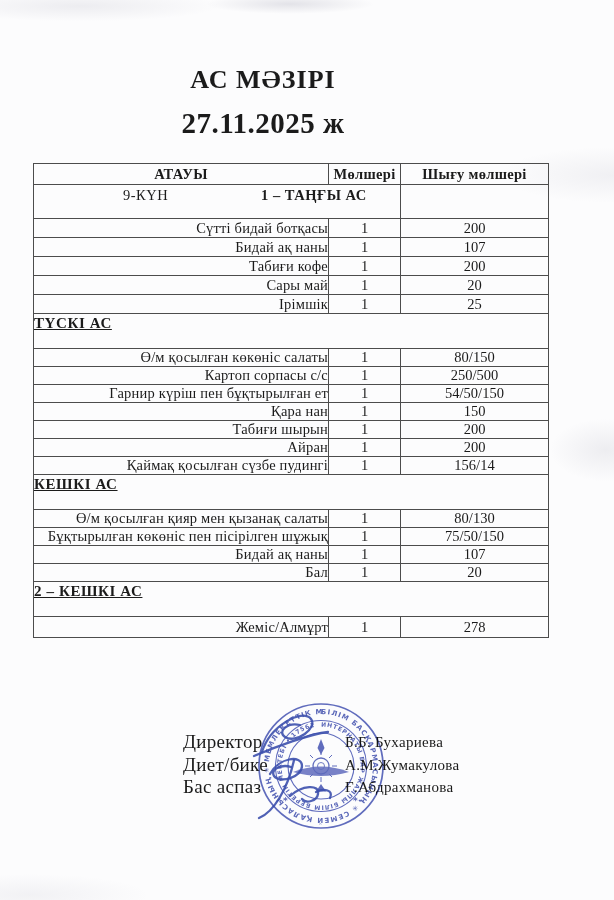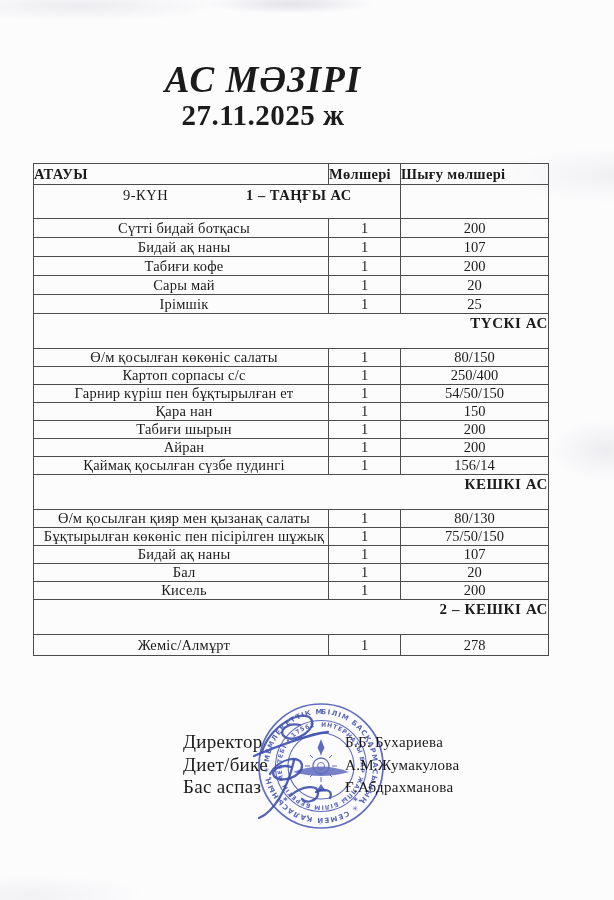--- a/index.html
+++ b/index.html
@@ -13,46 +13,46 @@
     color:#1b1b1b;
     background-image:
       radial-gradient(120px 14px at 290px 4px, rgba(125,125,148,0.20), transparent 70%),
       radial-gradient(160px 40px at 612px 175px, rgba(135,135,155,0.10), transparent 70%),
       radial-gradient(80px 45px at 606px 450px, rgba(135,135,155,0.13), transparent 70%),
       radial-gradient(170px 30px at 30px 895px, rgba(135,135,155,0.09), transparent 70%),
       radial-gradient(200px 22px at 80px 6px, rgba(125,125,148,0.12), transparent 70%);
     background-color:#fcfcfd;
   }
   .title-block{position:absolute;top:64px;left:80px;width:366px;text-align:center;}
-  .doc-title{font-size:37px;font-weight:bold;letter-spacing:1px;line-height:32px;font-style:italic;}
-  .doc-date{font-size:29px;font-weight:bold;letter-spacing:0.5px;line-height:30px;margin-top:4px;}
+  .doc-title{font-size:26px;font-weight:bold;letter-spacing:1px;line-height:32px;}
+  .doc-date{font-size:29px;font-weight:bold;letter-spacing:0.5px;line-height:30px;margin-top:12px;}
 
   table.menu{
     position:absolute;left:33px;top:163px;width:515px;
     border-collapse:collapse;table-layout:fixed;
     font-size:14.5px;
   }
   table.menu col.c1{width:295px;}
   table.menu col.c2{width:72px;}
   table.menu col.c3{width:148px;}
   table.menu th, table.menu td{
     border:1px solid #4c4c4c;
     padding:0;
     overflow:hidden;white-space:nowrap;
   }
-  table.menu thead th{height:20px;font-weight:bold;text-align:left;letter-spacing:0.3px;}
+  table.menu thead th{height:20px;font-weight:bold;text-align:center;letter-spacing:0.3px;}
   tr.day-row td{height:33px;vertical-align:top;}
   td.day-cell{position:relative;}
   td.day-cell .day-label{position:absolute;left:89px;top:2px;font-weight:normal;letter-spacing:0.5px;}
-  td.day-cell .day-section-title{position:absolute;left:212px;top:2px;font-weight:bold;letter-spacing:0.5px;}
+  td.day-cell .day-section-title{position:absolute;left:227px;top:2px;font-weight:bold;letter-spacing:0.5px;}
   tr.section-row td{
-    height:33px;vertical-align:top;text-align:right;
-    font-weight:bold;font-size:15px;letter-spacing:0.6px;padding-top:1px;
-  }
-  tr.data-row td.c-name{text-align:center;padding-left:6px;letter-spacing:0.2px;}
+    height:33px;vertical-align:top;text-align:left;
+    font-weight:bold;font-size:15px;letter-spacing:0.6px;padding-top:1px;text-decoration:underline;
+  }
+  tr.data-row td.c-name{text-align:right;padding-left:6px;letter-spacing:0.2px;}
   tr.data-row td.c-portion, tr.data-row td.c-output{text-align:center;}
   tr.r-s0 td{height:18px;}
   tr.r-s1 td, tr.r-s2 td, tr.r-s3 td{height:17px;}
   tr.r-s4 td{height:20px;margin-left:41px;}
 
   .sig-roles{position:absolute;left:183px;top:731px;font-size:19px;line-height:22.5px;letter-spacing:0.3px;}
   .sig-names{position:absolute;left:345px;top:731px;font-size:15px;line-height:22.5px;letter-spacing:0.3px;}
 
   svg.stamp{
     position:absolute;left:190px;top:692px;width:285px;height:148px;
@@ -123,21 +123,21 @@
           <td colspan="3">ТҮСКІ АС</td>
         </tr>
         <tr class="data-row r-s1">
           <td class="c-name">Ө/м қосылған көкөніс салаты</td>
           <td class="c-portion">1</td>
           <td class="c-output">80/150</td>
         </tr>
         <tr class="data-row r-s1">
           <td class="c-name">Картоп сорпасы с/с</td>
           <td class="c-portion">1</td>
-          <td class="c-output">250/400</td>
+          <td class="c-output">250/500</td>
         </tr>
         <tr class="data-row r-s1">
           <td class="c-name">Гарнир күріш пен бұқтырылған ет</td>
           <td class="c-portion">1</td>
           <td class="c-output">54/50/150</td>
         </tr>
         <tr class="data-row r-s1">
           <td class="c-name">Қара нан</td>
           <td class="c-portion">1</td>
           <td class="c-output">150</td>
@@ -172,25 +172,20 @@
         </tr>
         <tr class="data-row r-s3">
           <td class="c-name">Бидай ақ наны</td>
           <td class="c-portion">1</td>
           <td class="c-output">107</td>
         </tr>
         <tr class="data-row r-s3">
           <td class="c-name">Бал</td>
           <td class="c-portion">1</td>
           <td class="c-output">20</td>
-        </tr>
-        <tr class="data-row r-s3">
-          <td class="c-name">Кисель</td>
-          <td class="c-portion">1</td>
-          <td class="c-output">200</td>
         </tr>
         <tr class="section-row">
           <td colspan="3">2 – КЕШКІ АС</td>
         </tr>
         <tr class="data-row r-s4">
           <td class="c-name">Жеміс/Алмұрт</td>
           <td class="c-portion">1</td>
           <td class="c-output">278</td>
         </tr>
       </tbody>

